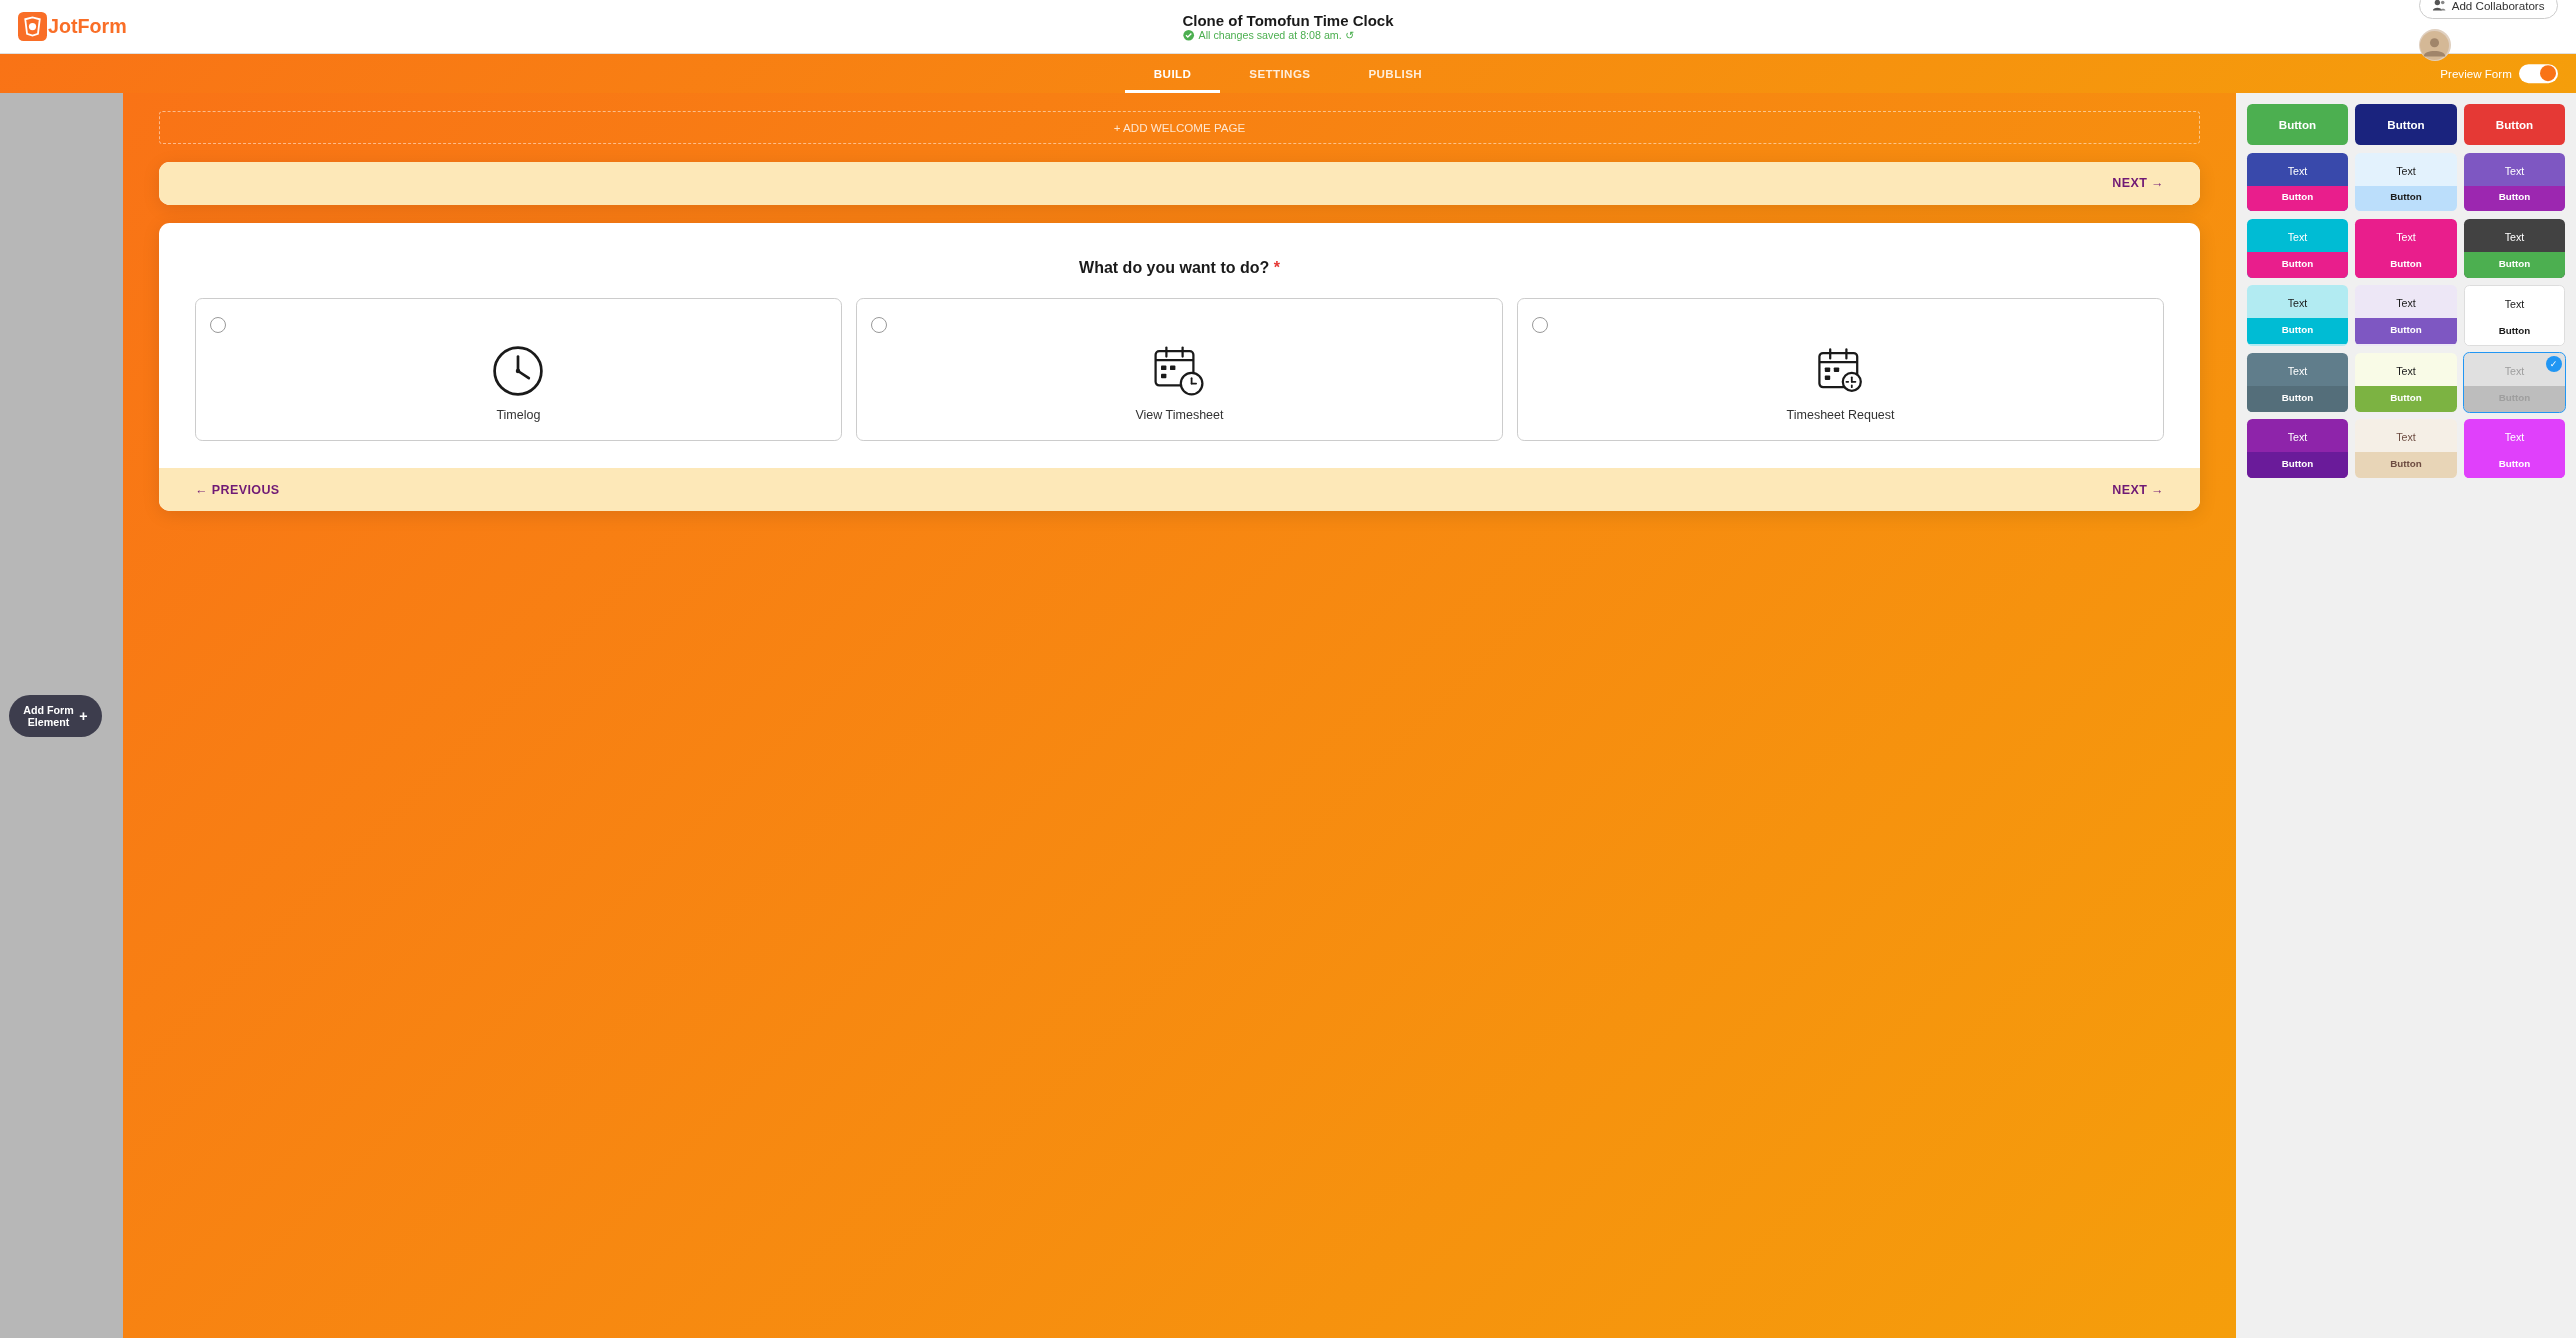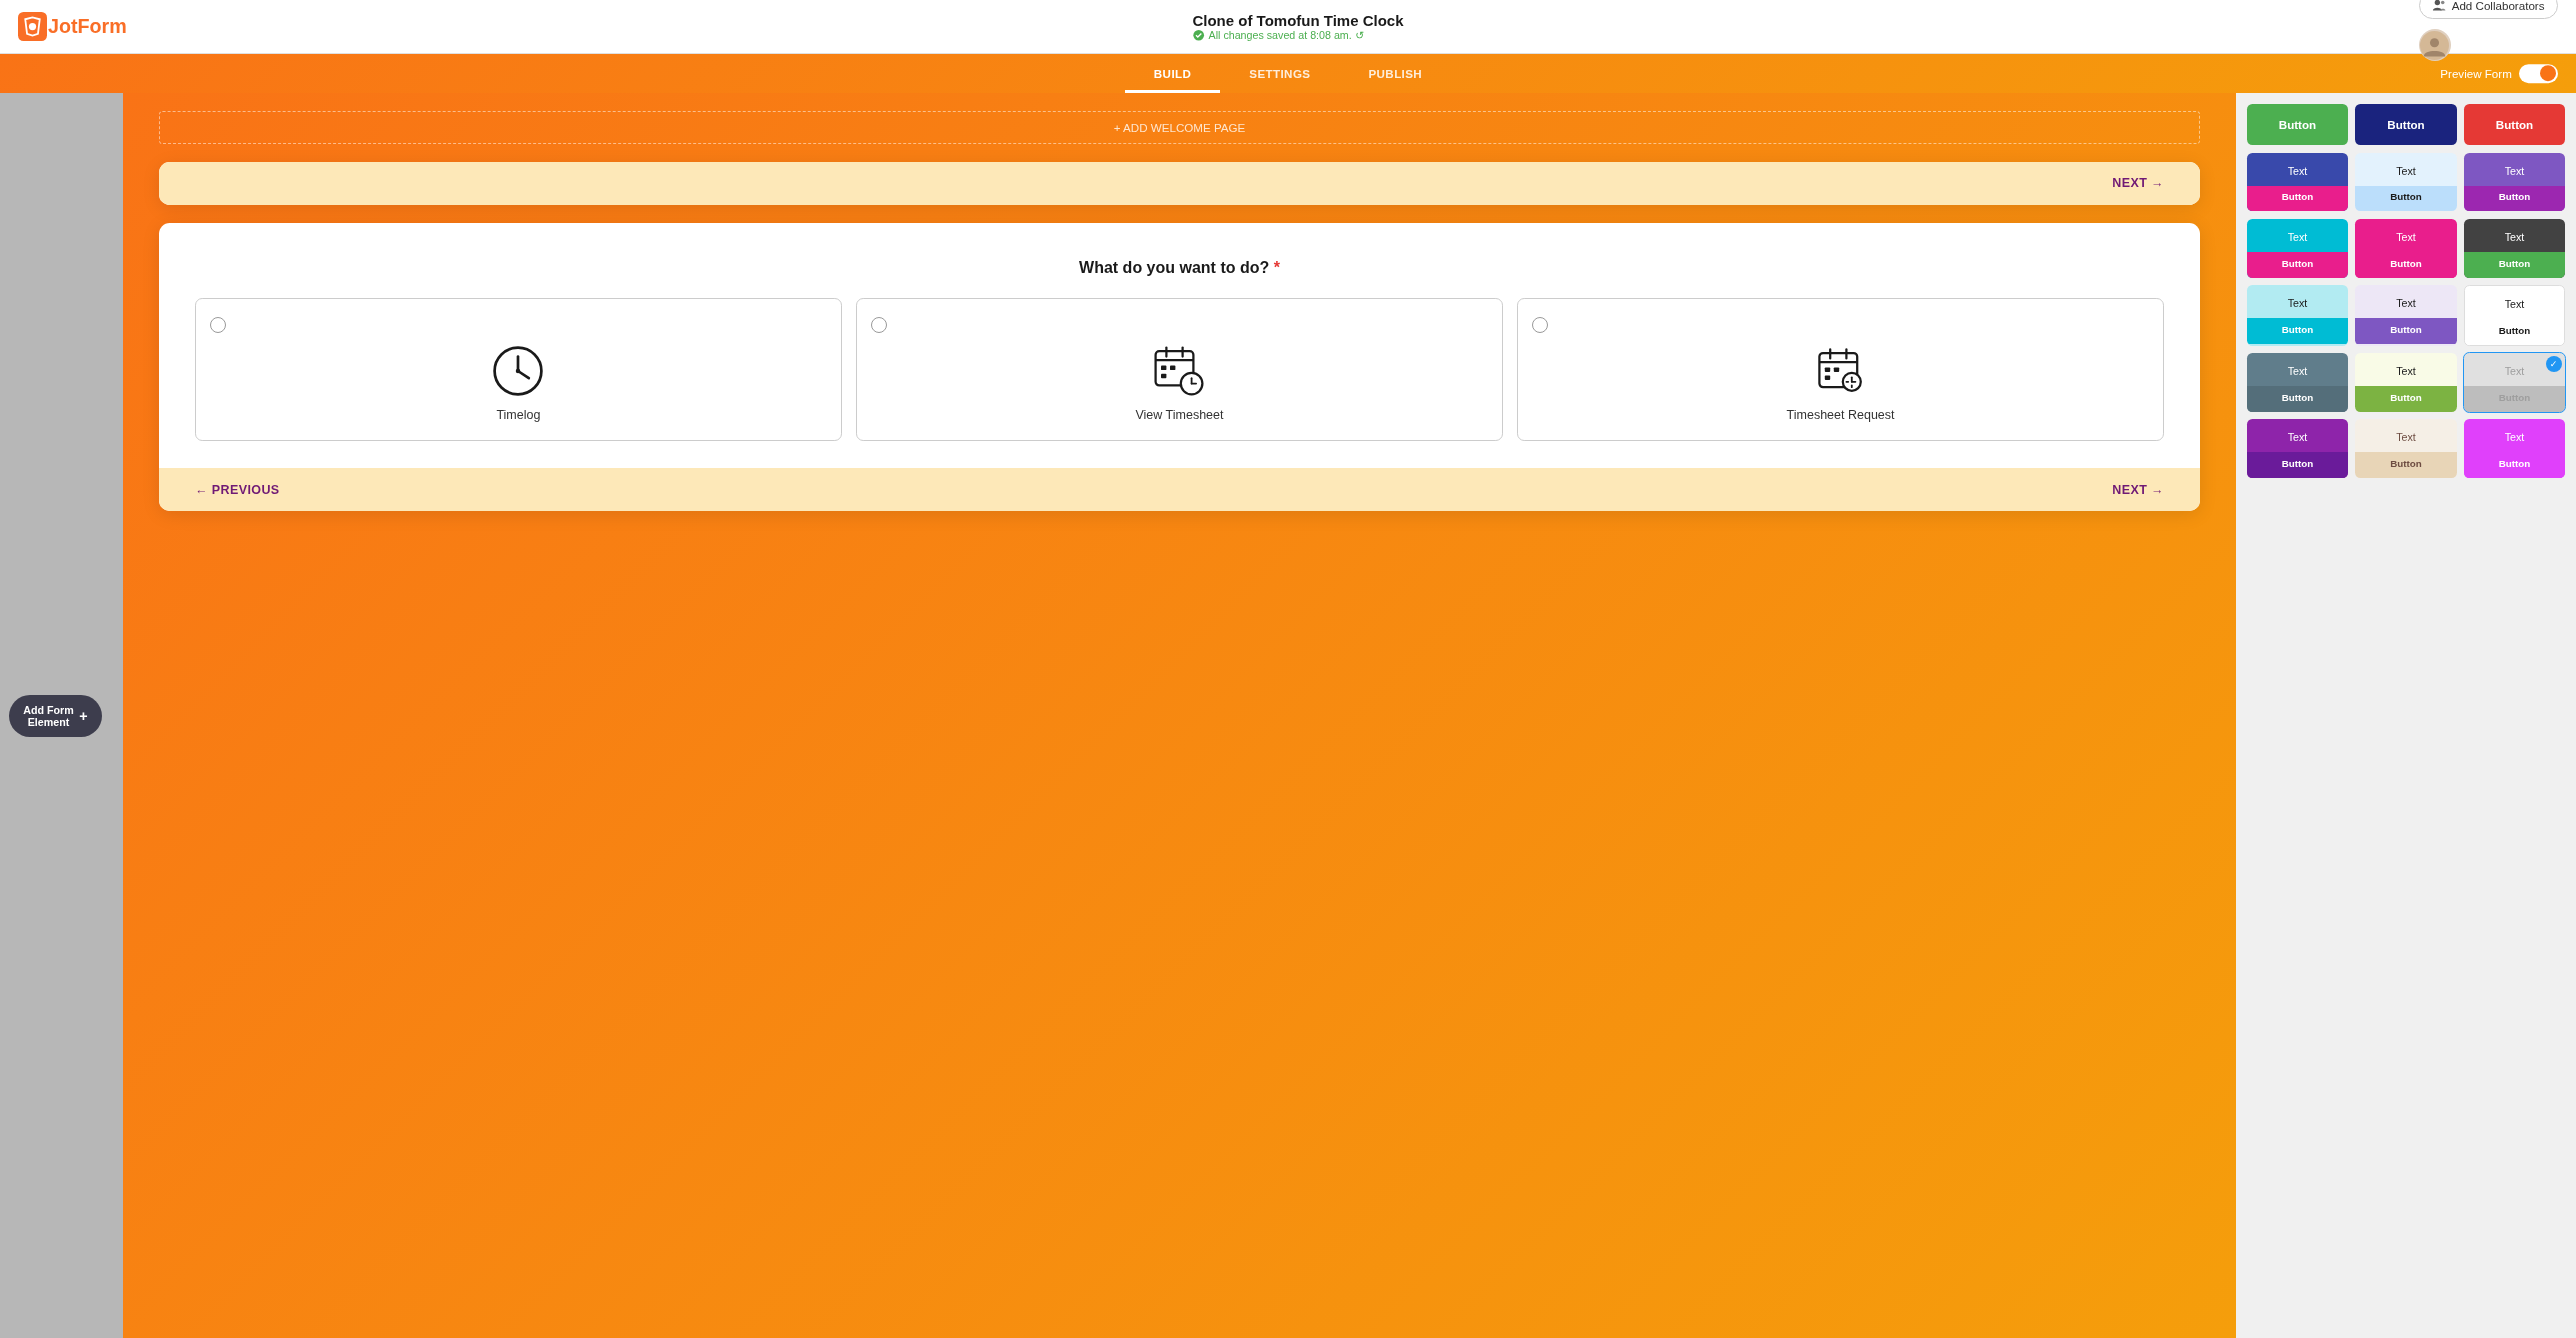--- a/index.html
+++ b/index.html
@@ -7,21 +7,21 @@
 
     
     .top-header {
       display: flex; align-items: center; justify-content: space-between;
       background: #fff; border-bottom: 0.9px solid #e0e0e0;
       padding: 0 18px; height: 54px; position: relative; z-index: 10;
     }
     .logo-area { display: flex; align-items: center; gap: 1px; }
     .logo-icon { width: 29px; height: 29px; }
     .logo-text { font-size: 19.7px; font-weight: 700; color: #f96e27; }
-    .header-center { position: absolute; left: 50%; transform: translateX(-50%); text-align: center; margin-left: 10px; }
+    .header-center { position: absolute; left: 50%; transform: translateX(-50%); text-align: center; }
     .header-title { font-size: 15px; font-weight: 700; color: #1a1a1a; }
     .header-subtitle { font-size: 10.7px; color: #4caf50; display: flex; align-items: center; gap: 3.6px; }
     .header-right { display: flex; align-items: flex-start; gap: 10.7px; flex-direction: column; }
     .add-collab-btn {
       display: flex; align-items: center; gap: 5.4px;
       border: 0.9px solid #ccc; border-radius: 18px; padding: 5.4px 12.5px;
       font-size: 11.6px; cursor: pointer; background: #fff; color: #333;
     }
     .avatar { width: 32px; height: 32px; border-radius: 50%; background: #e0d0c0; overflow: hidden; display: flex; align-items: center; justify-content: center; font-size: 16px; }
 

